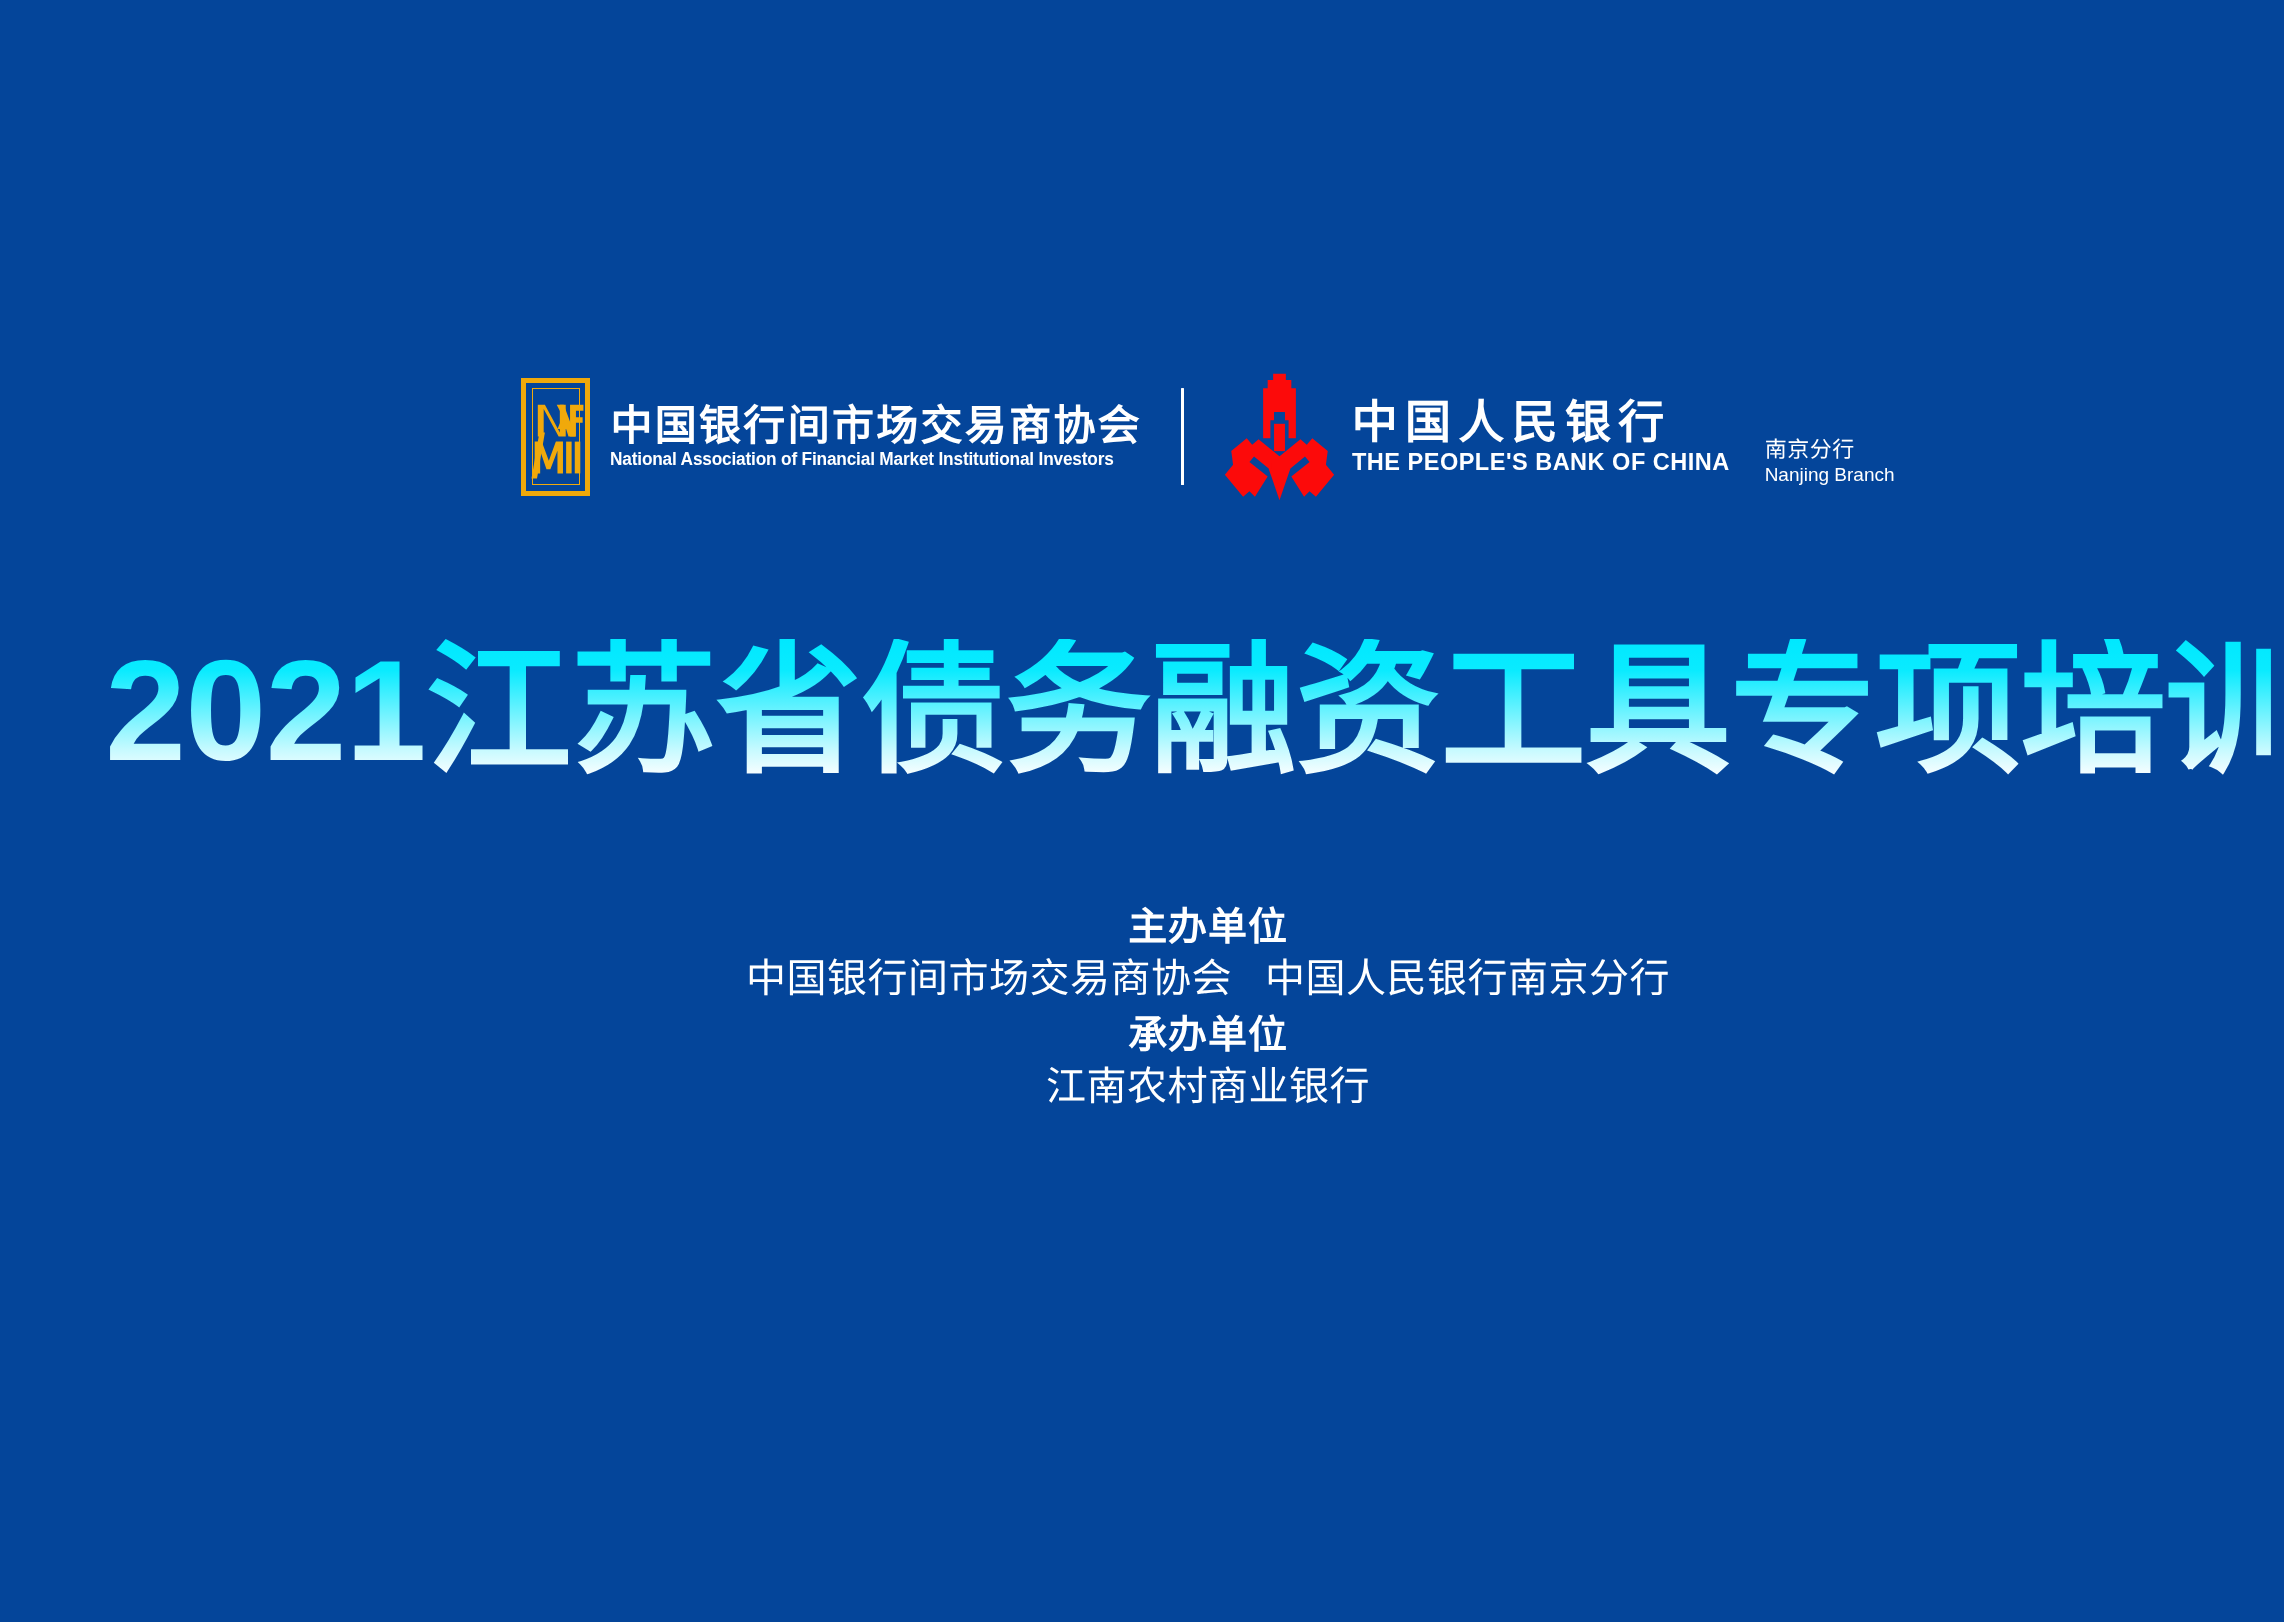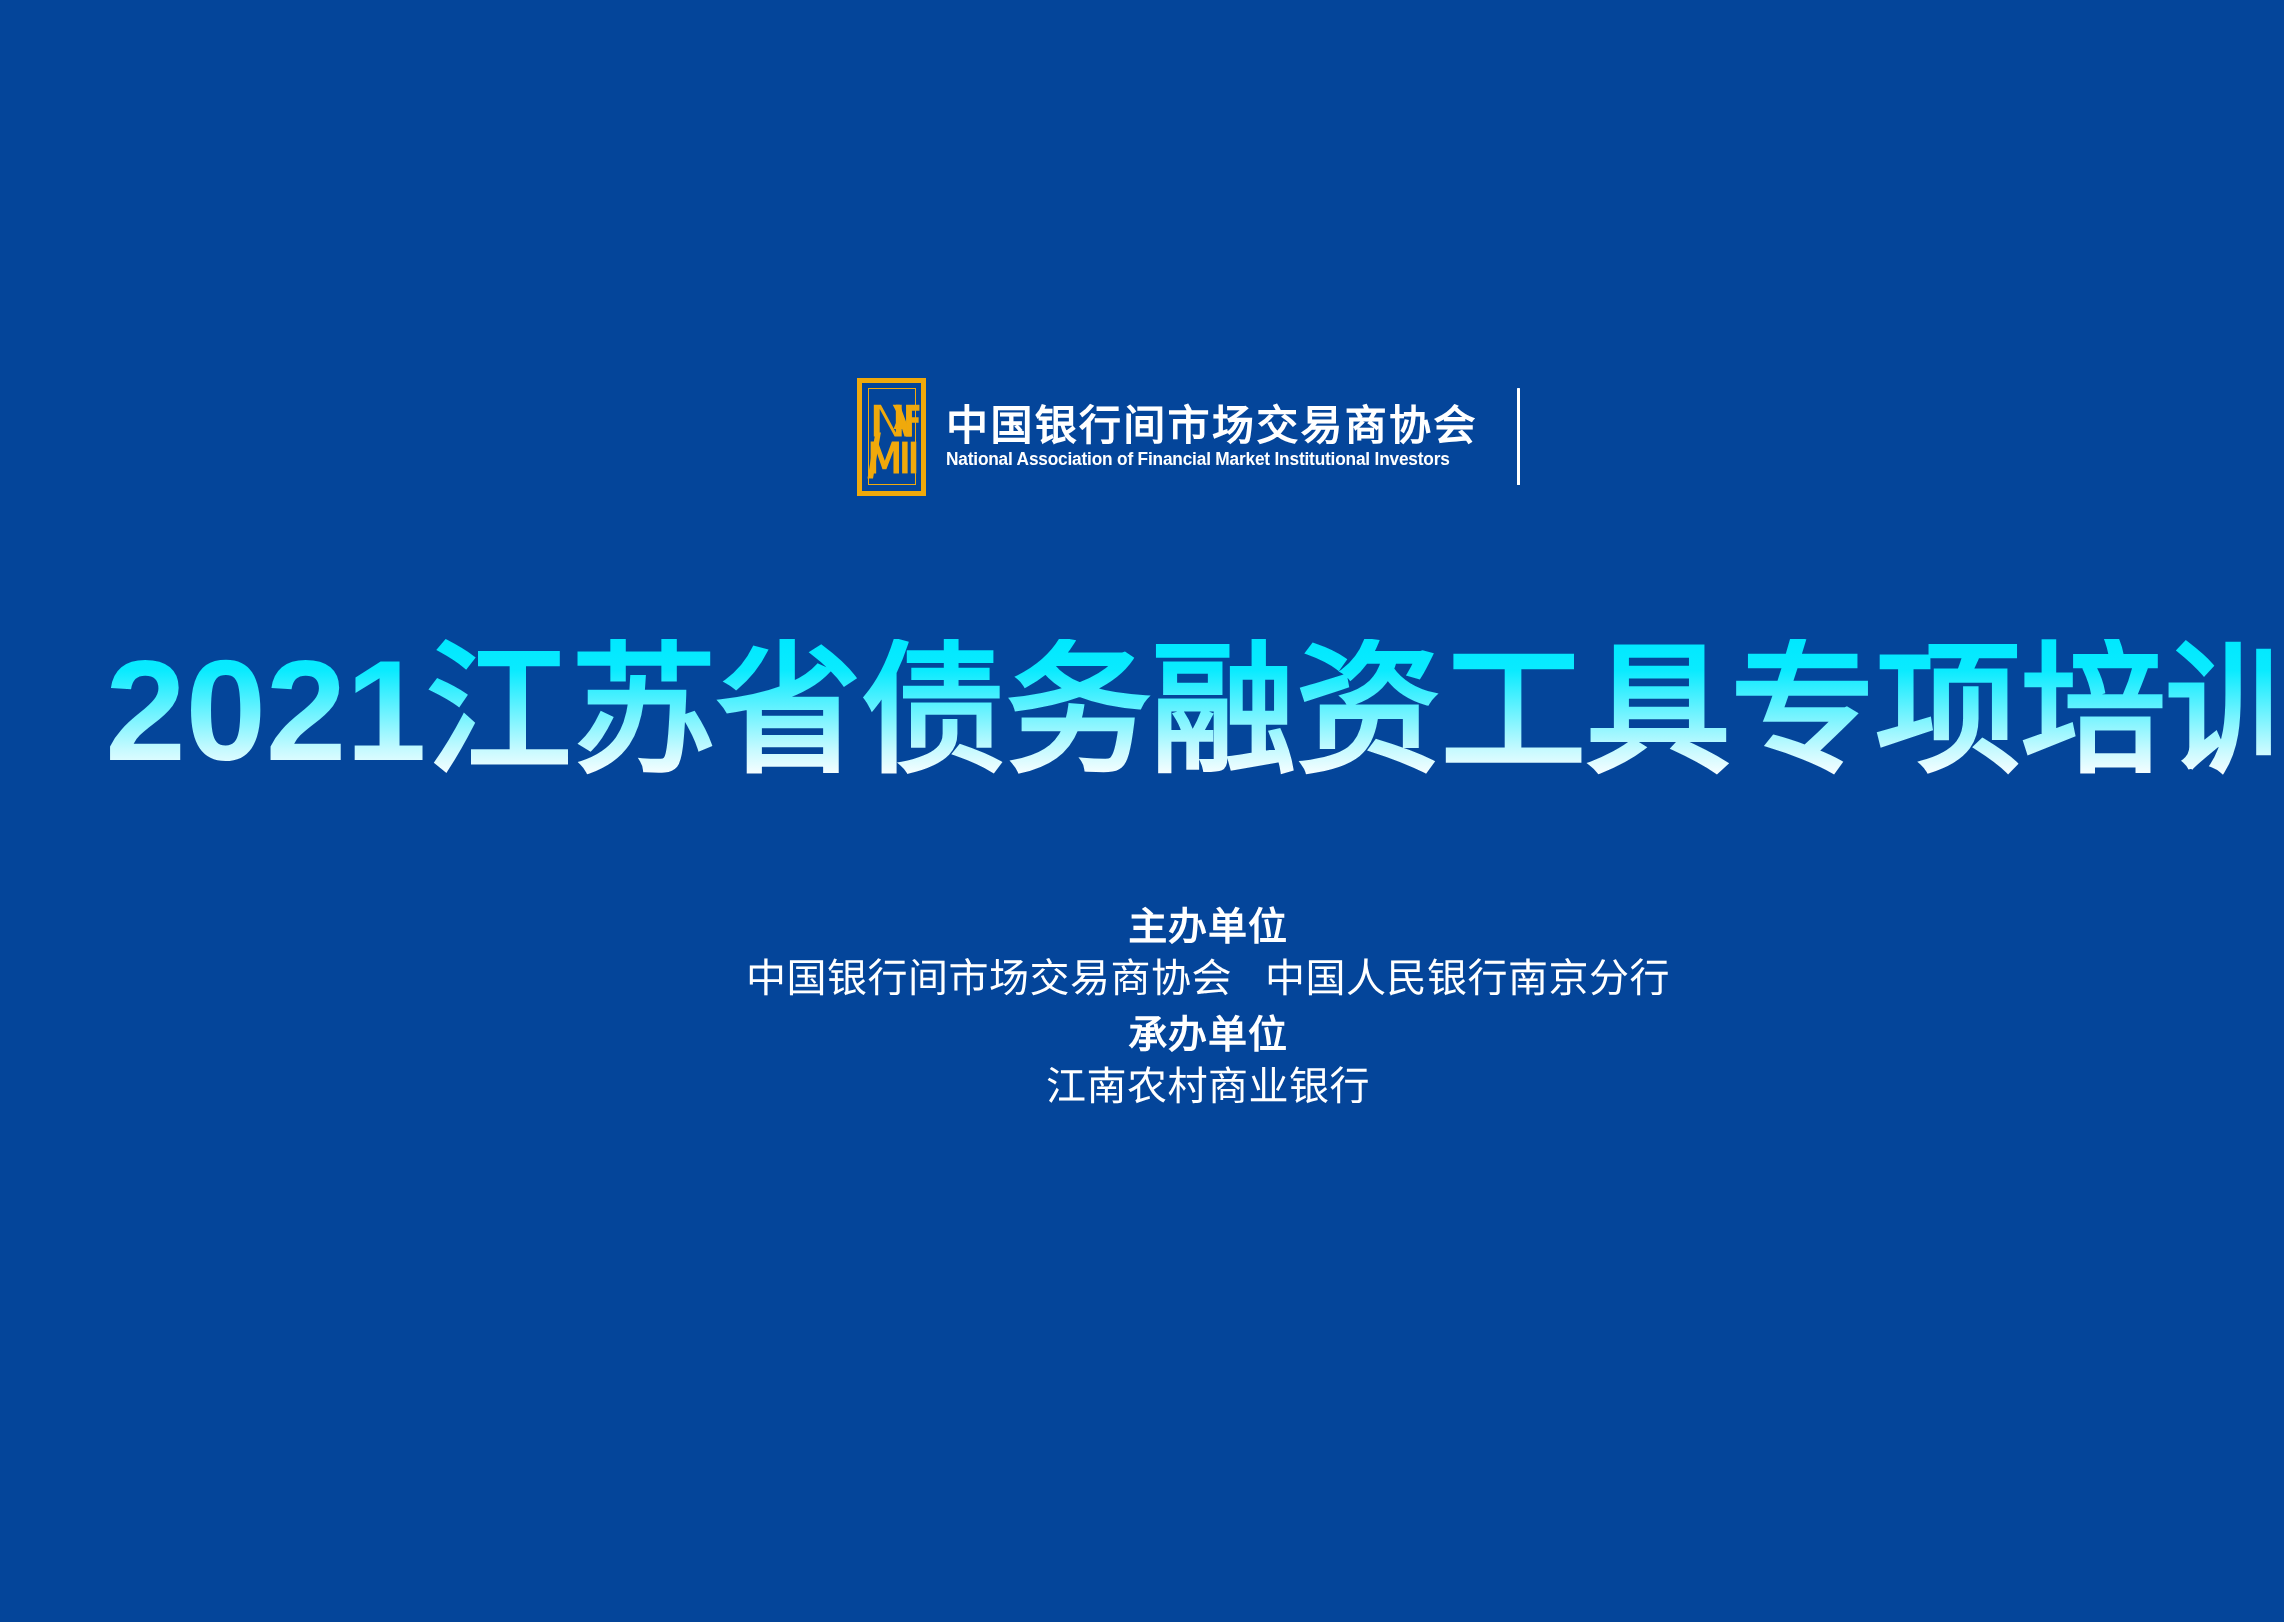--- a/index.html
+++ b/index.html
@@ -238,20 +238,46 @@
         </svg>
       </div>
       <div class="nafmii-text">
         <div class="nafmii-cn">中国银行间市场交易商协会</div>
         <div class="nafmii-en">National Association of Financial Market Institutional Investors</div>
       </div>
     </div>
 
     <div class="logo-divider"></div>
 
+    <div class="pboc-lockup">
+      <div class="pboc-mark">
+        <svg viewBox="0 0 248 290" preserveAspectRatio="xMidYMid meet" aria-hidden="true">
+          <g fill="#FC0A0A">
+
+            <path d="M110 6 h28 v14 h12 v18 h10 v110 h-16 v-40 h-8 v-18 h-24 v18 h-8 v40 h-16 V38 h10 V20 h12 z"></path>
+
+            <path d="M112 116 h24 v60 h-24 z"></path>
+
+            <path d="M18 176 l34 -28 l12 14 l14 -12 l64 52 v22 h-30 l-44 -36 l-10 12 l40 32 l-28 44 l-12 -12 l-14 12 l-40 -48 l18 -22 z"></path>
+
+            <path d="M230 176 l-34 -28 l-12 14 l-14 -12 l-64 52 v22 h30 l44 -36 l10 12 l-40 32 l28 44 l12 -12 l14 12 l40 -48 l-18 -22 z"></path>
+
+            <path d="M100 214 h48 l-24 70 z"></path>
+          </g>
+        </svg>
+      </div>
+      <div class="pboc-text">
+        <div class="pboc-cn">中国人民银行</div>
+        <div class="pboc-en">THE PEOPLE'S BANK OF CHINA</div>
+      </div>
+      <div class="branch">
+        <div class="branch-cn">南京分行</div>
+        <div class="branch-en">Nanjing Branch</div>
+      </div>
+    </div>
 
   </div>
 
   <div class="title-wrap">
     <div class="main-title">2021江苏省债务融资工具专项培训</div>
   </div>
 
   <div class="org-block">
     <div class="org-heading">主办单位</div>
     <div class="org-names">

